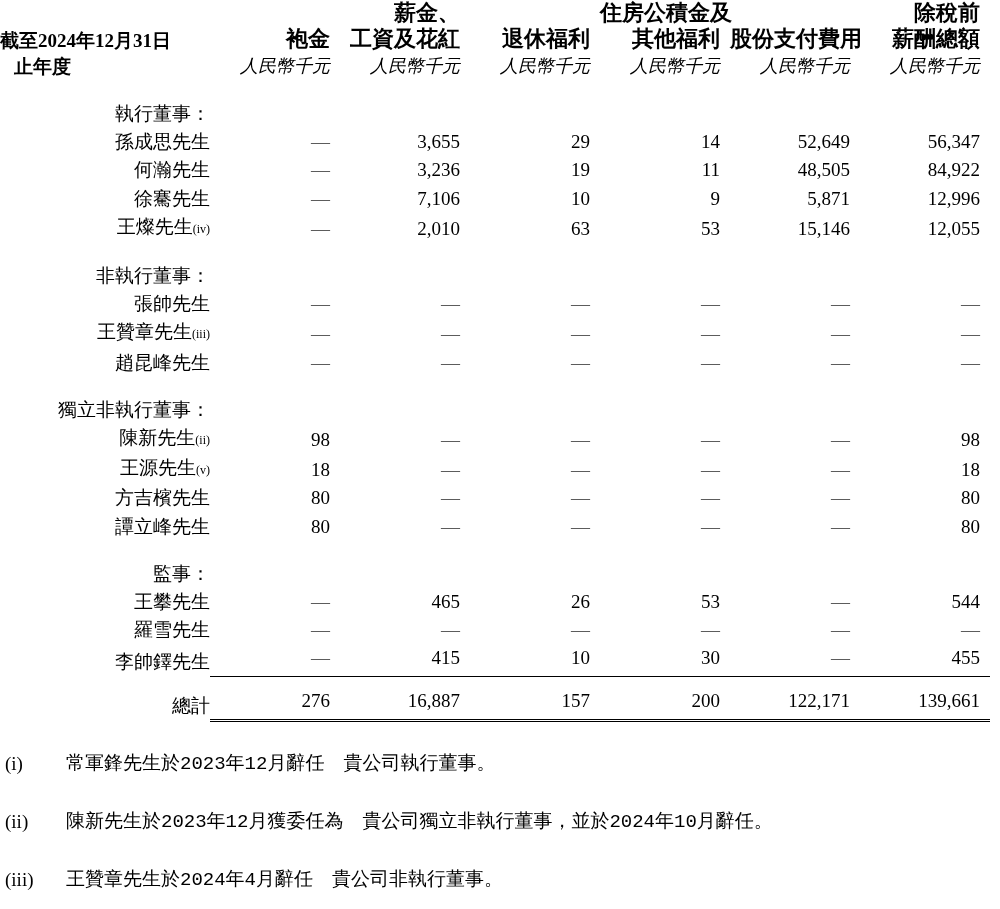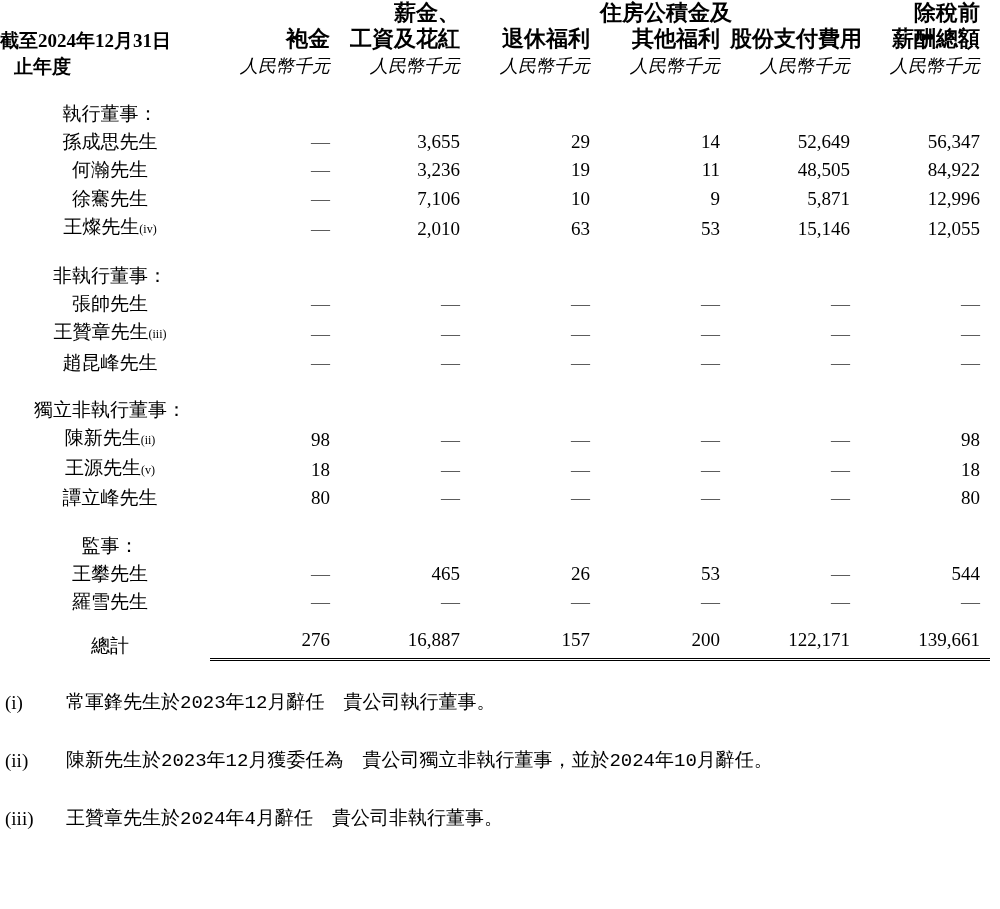--- a/index.html
+++ b/index.html
@@ -70,21 +70,21 @@
   .hdr-spacer td { height: 20px; }
 
   
   tbody td {
     padding: 0;
     font-size: 19px;
     line-height: 28.2px;
     vertical-align: bottom;
   }
   td.nm {
-    text-align: center;
+    text-align: right;
     white-space: nowrap;
     padding-left: 10px;
   }
   td.val {
     text-align: right;
     padding-right: 10px;
     white-space: nowrap;
   }
   .sup {
     font-size: 12px;
@@ -285,20 +285,29 @@
         <tr>
           <td class="nm">王源先生<span class="sup">(v)</span></td>
           <td class="val">18</td>
           <td class="val"><span class="dash">—</span></td>
           <td class="val"><span class="dash">—</span></td>
           <td class="val"><span class="dash">—</span></td>
           <td class="val"><span class="dash">—</span></td>
           <td class="val">18</td>
         </tr>
         <tr>
+          <td class="nm">方吉檳先生</td>
+          <td class="val">80</td>
+          <td class="val"><span class="dash">—</span></td>
+          <td class="val"><span class="dash">—</span></td>
+          <td class="val"><span class="dash">—</span></td>
+          <td class="val"><span class="dash">—</span></td>
+          <td class="val">80</td>
+        </tr>
+        <tr>
           <td class="nm">譚立峰先生</td>
           <td class="val">80</td>
           <td class="val"><span class="dash">—</span></td>
           <td class="val"><span class="dash">—</span></td>
           <td class="val"><span class="dash">—</span></td>
           <td class="val"><span class="dash">—</span></td>
           <td class="val">80</td>
         </tr>
         <tr class="gap">
           <td colspan="7"></td>
@@ -317,20 +326,29 @@
           <td class="val">544</td>
         </tr>
         <tr>
           <td class="nm">羅雪先生</td>
           <td class="val"><span class="dash">—</span></td>
           <td class="val"><span class="dash">—</span></td>
           <td class="val"><span class="dash">—</span></td>
           <td class="val"><span class="dash">—</span></td>
           <td class="val"><span class="dash">—</span></td>
           <td class="val"><span class="dash">—</span></td>
+        </tr>
+        <tr class="ruled">
+          <td class="nm">李帥鐸先生</td>
+          <td class="val"><span class="dash">—</span></td>
+          <td class="val">415</td>
+          <td class="val">10</td>
+          <td class="val">30</td>
+          <td class="val"><span class="dash">—</span></td>
+          <td class="val">455</td>
         </tr>
         <tr class="gap-small">
           <td colspan="7"></td>
         </tr>
         <tr class="total">
           <td class="nm">總計</td>
           <td class="val">276</td>
           <td class="val">16,887</td>
           <td class="val">157</td>
           <td class="val">200</td>

